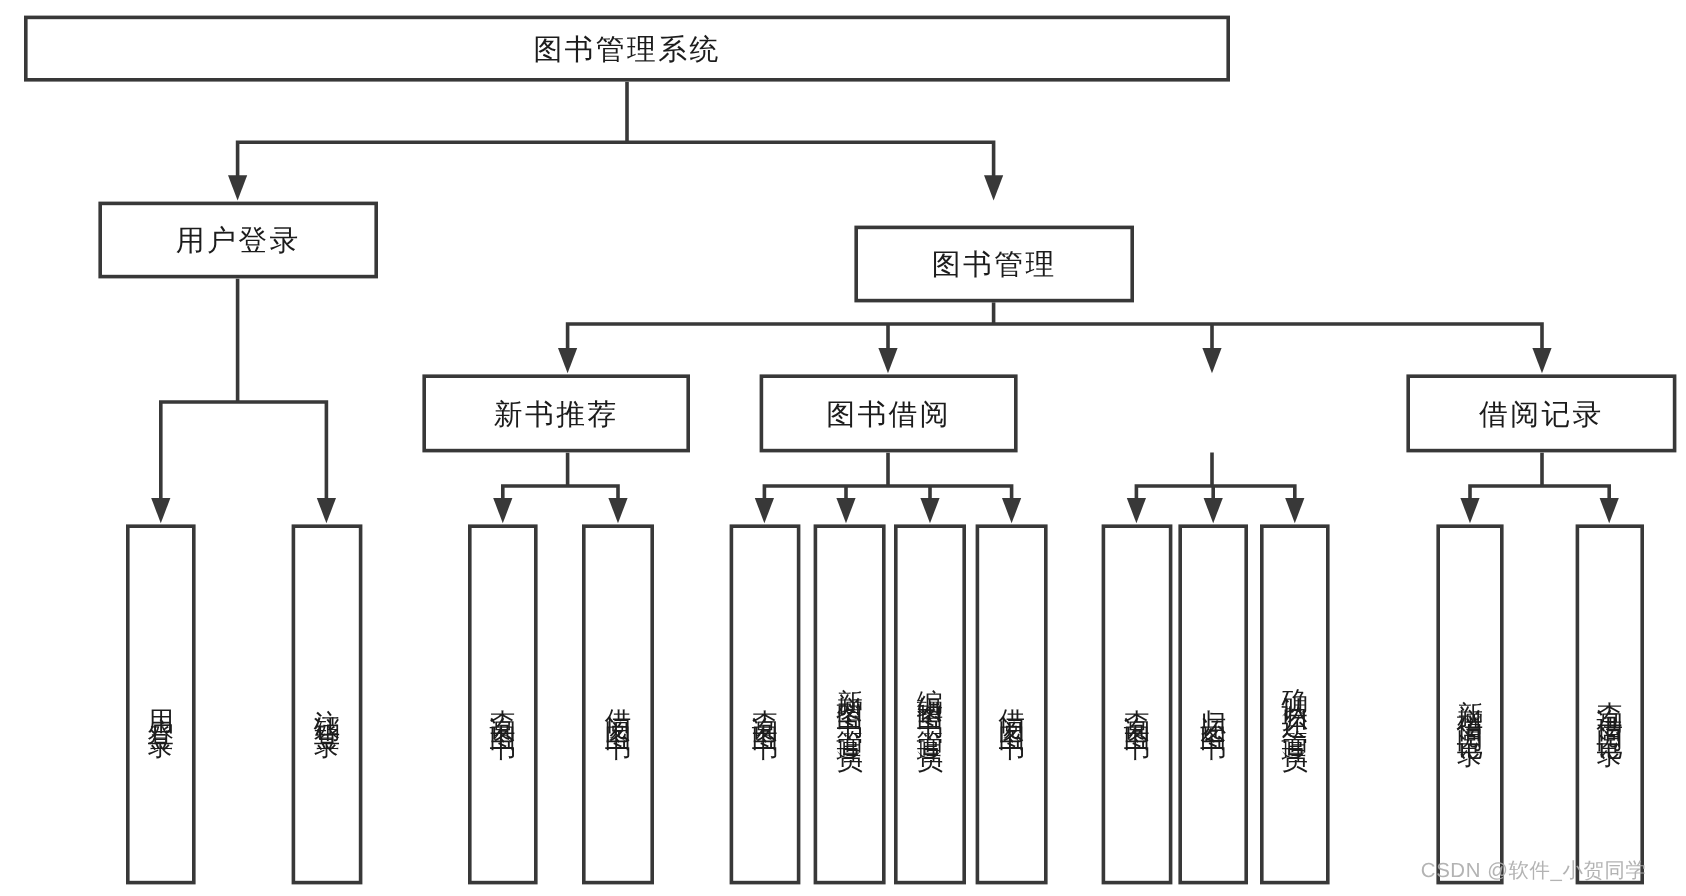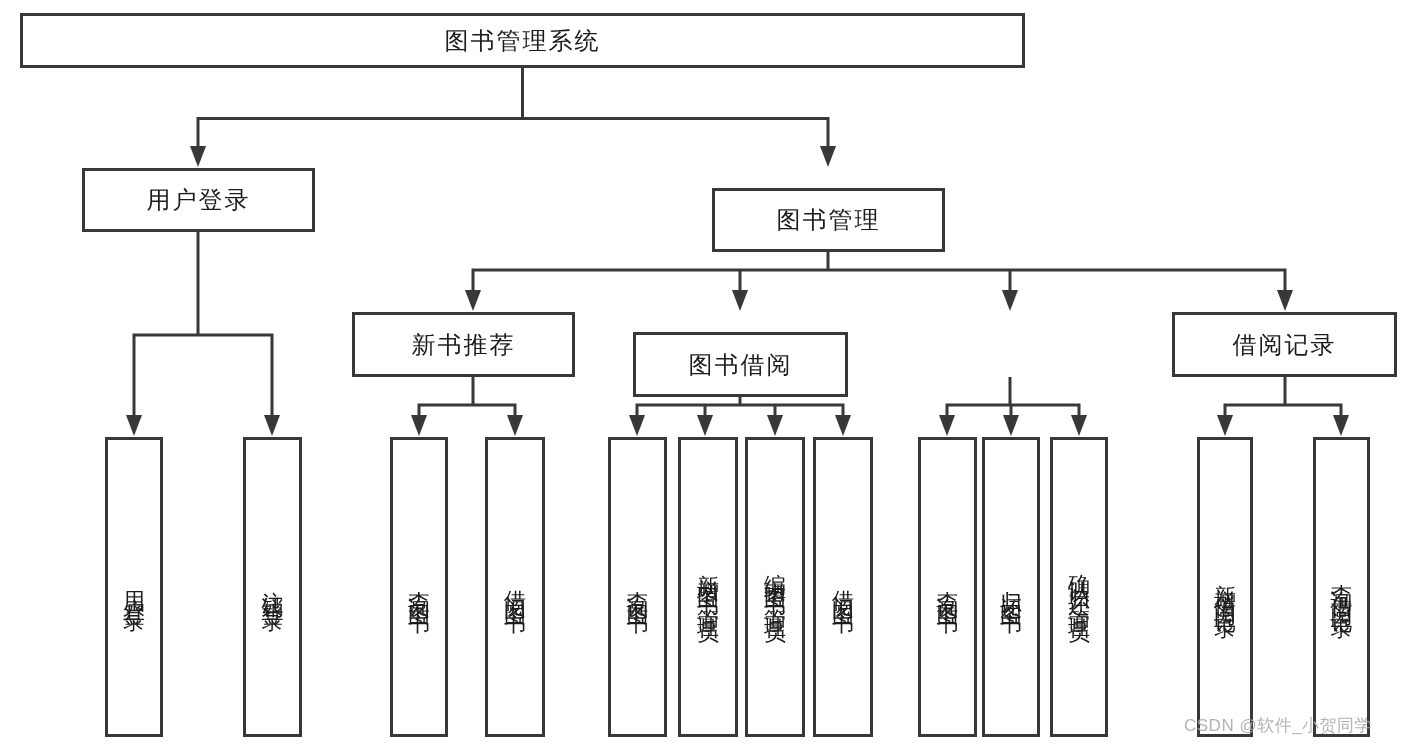--- a/index.html
+++ b/index.html
@@ -37,21 +37,21 @@
     color: rgba(172,172,172,0.92);
     letter-spacing: 0.5px;
     white-space: nowrap;
   }
 
   
   #n-root   { left: 20px;   top: 13px;  width: 1005px; height: 55px; }
   #n-ulogin { left: 82px;   top: 168px; width: 233px;  height: 64px; }
   #n-bmgmt  { left: 712px;  top: 168px; width: 233px;  height: 64px; margin-top: 20px; }
   #n-nbr    { left: 352px;  top: 312px; width: 223px;  height: 65px; }
-  #n-bb     { left: 633px;  top: 312px; width: 215px;  height: 65px; margin-top: 20px; }
+  #n-bb     { left: 633px;  top: 312px; width: 215px;  height: 65px; }
   #n-cb     { left: 902px;  top: 312px; width: 218px;  height: 65px; }
   #n-br     { left: 1172px; top: 312px; width: 225px;  height: 65px; align-items: center; }
   .vnode    { top: 437px; height: 300px; }
   #n-uloginv { left: 105px;  width: 58px; }
   #n-logout  { left: 243px;  width: 59px; }
   #n-qb1     { left: 390px;  width: 58px; }
   #n-bb1     { left: 485px;  width: 60px; }
   #n-qb2     { left: 608px;  width: 59px; }
   #n-addb    { left: 678px;  width: 60px; }
   #n-editb   { left: 745px;  width: 60px; }

